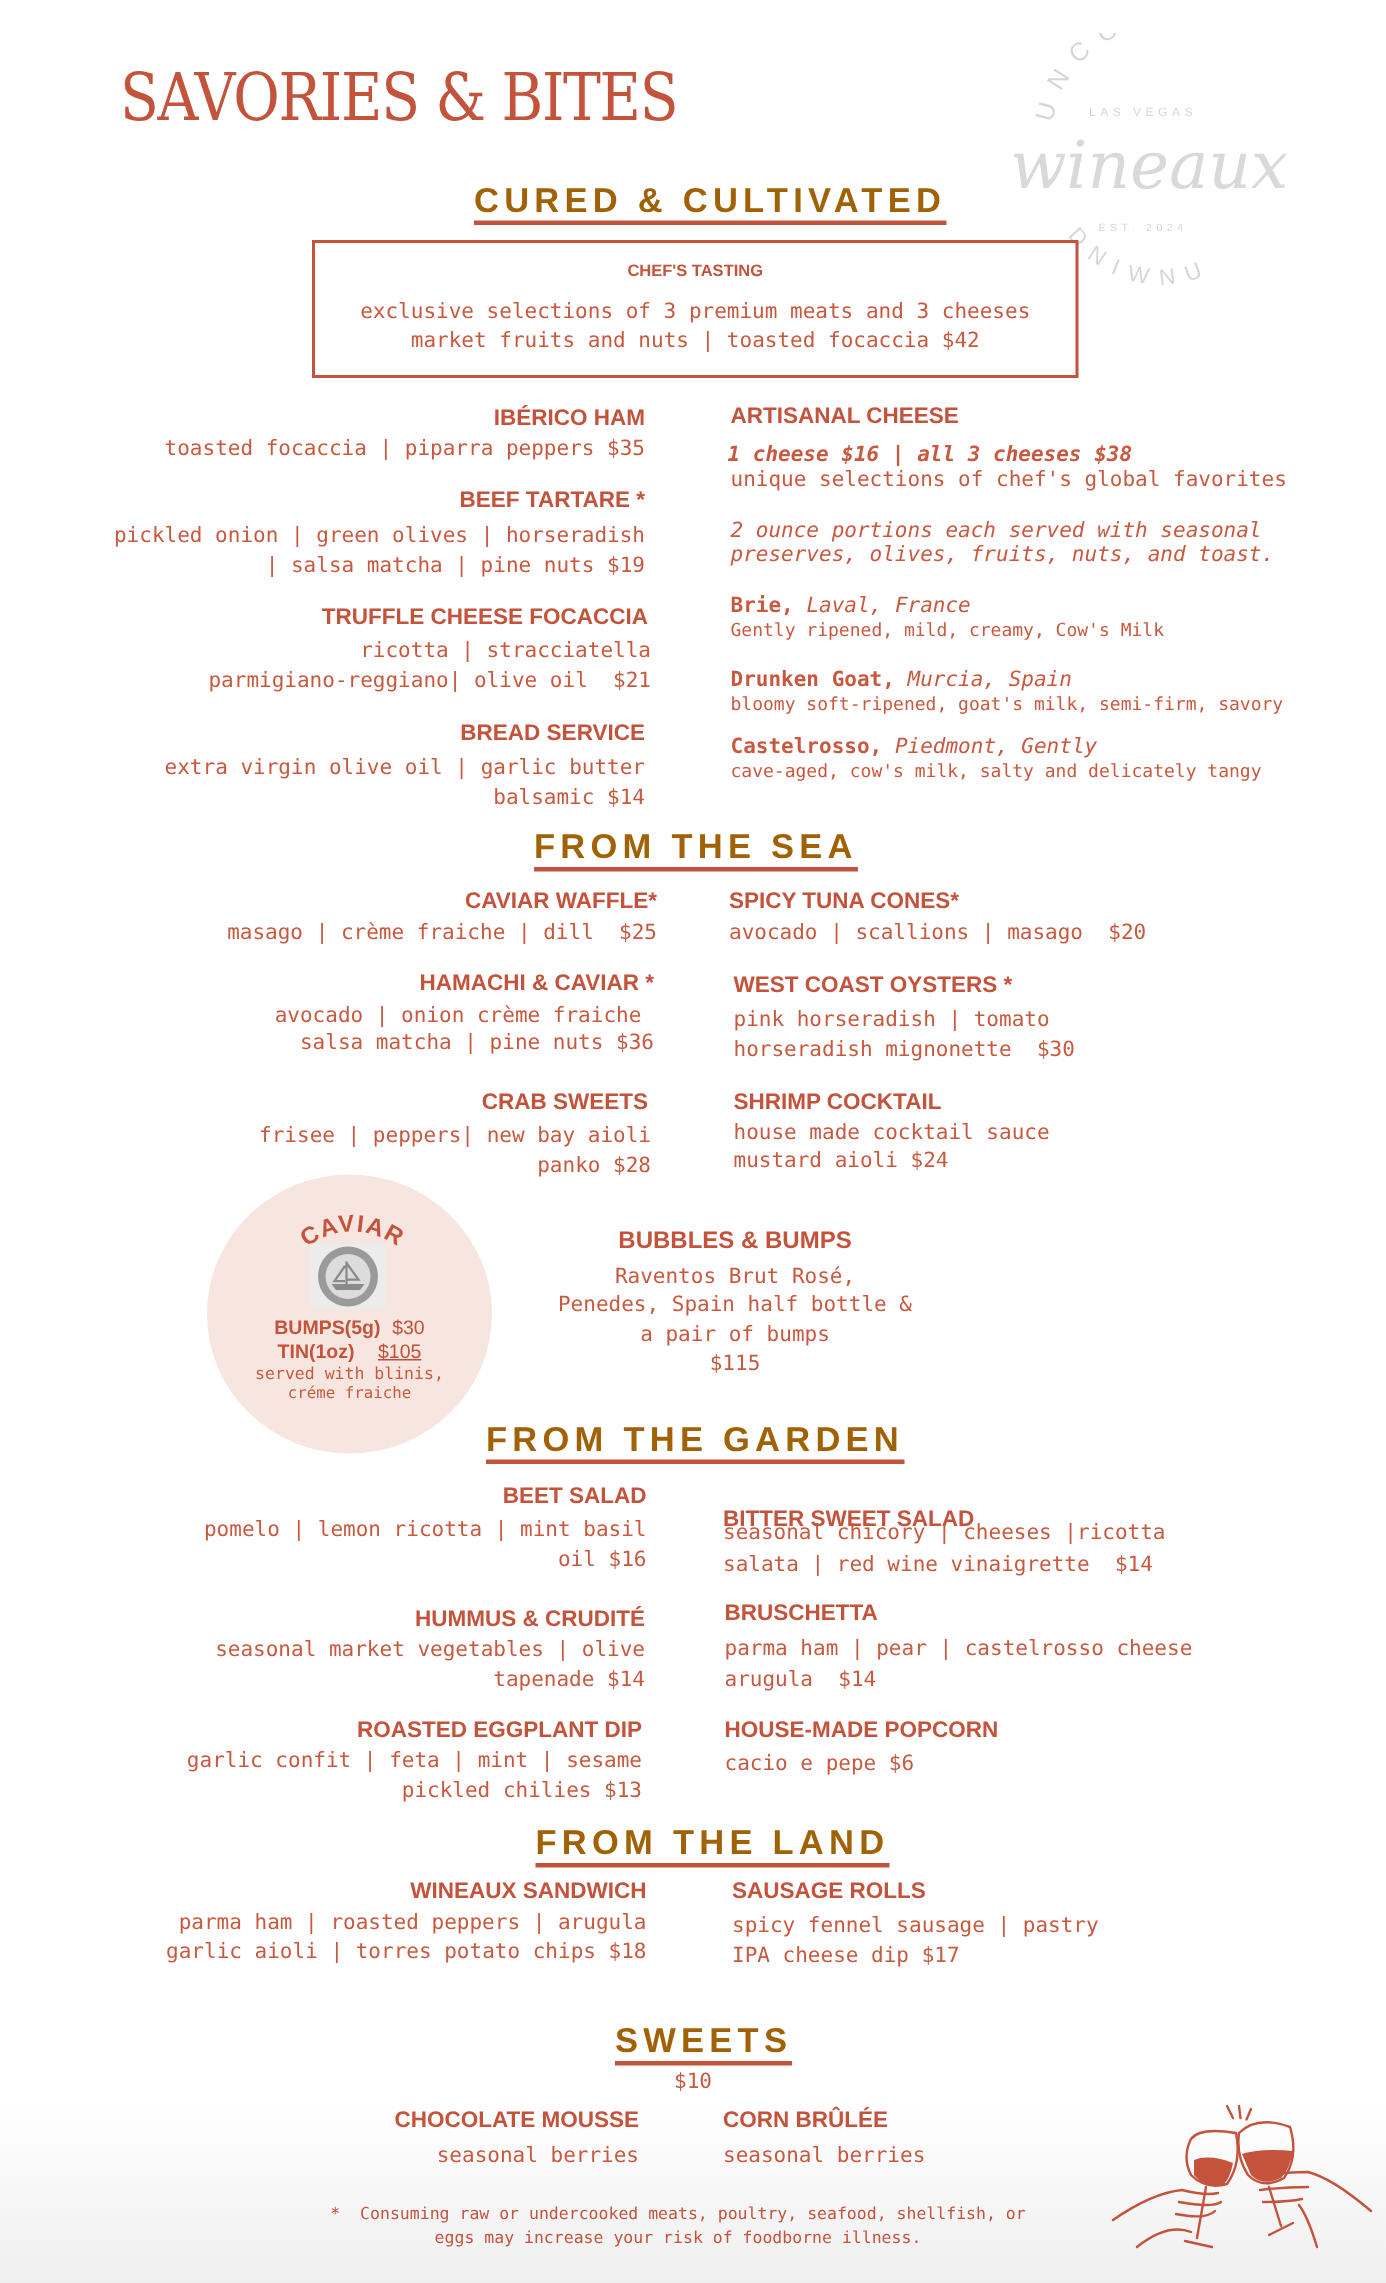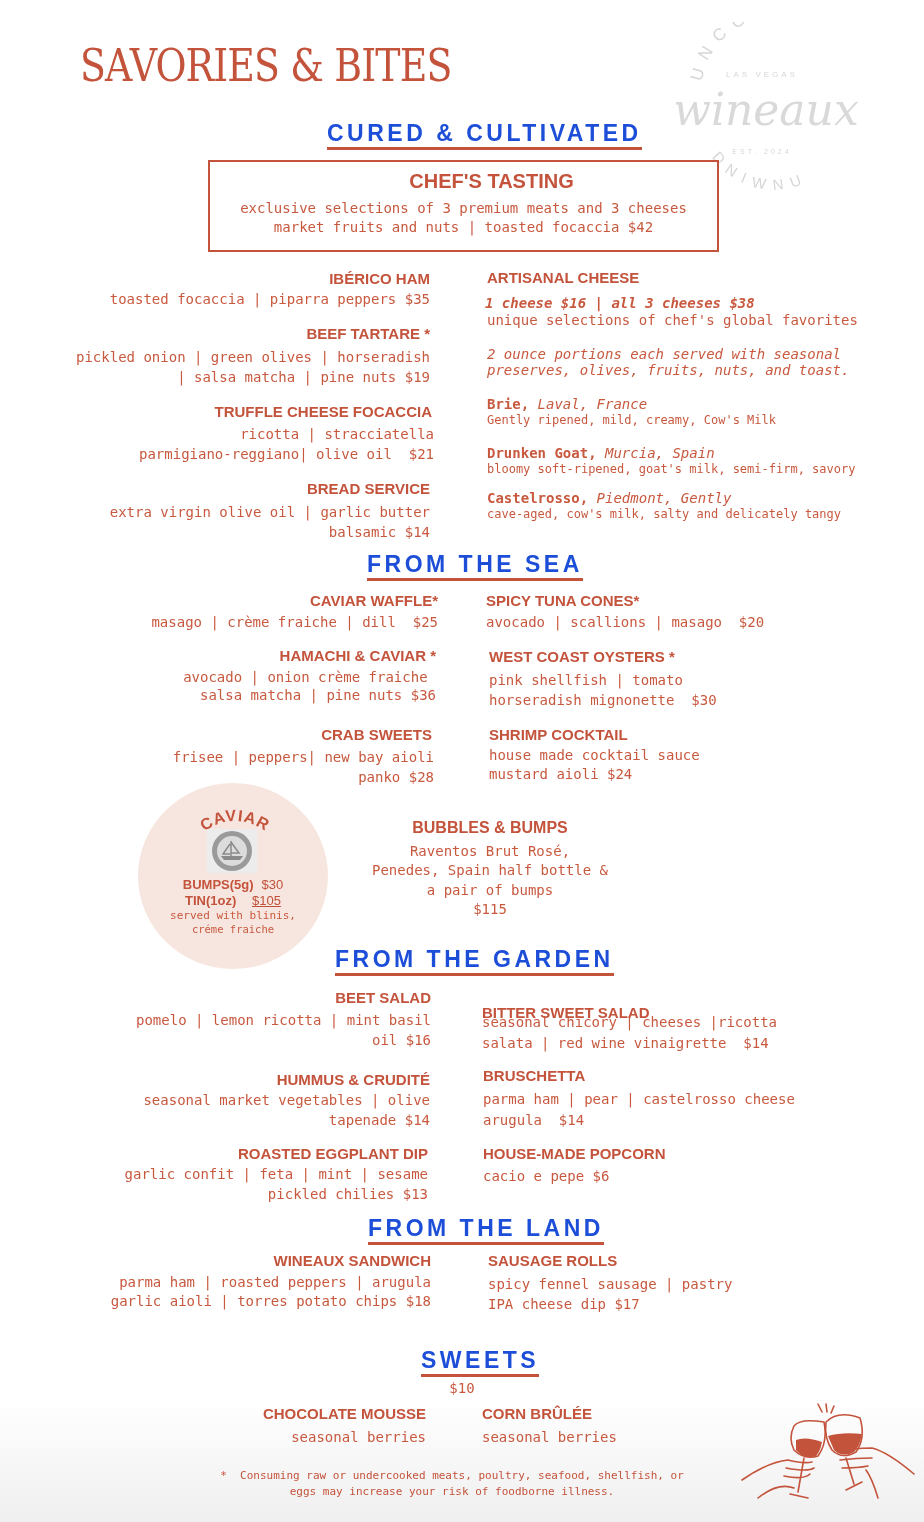--- a/index.html
+++ b/index.html
@@ -15,26 +15,25 @@
   .title {
     left: 80px; top: 40px;
     font-family: "DejaVu Serif", "Liberation Serif", serif;
     font-size: 44px; letter-spacing: -1px;
     color: #c4533c; font-weight: normal;
     transform: scaleX(0.86); transform-origin: left top;
     white-space: nowrap;
   }
   .section-head {
     font-family: "Liberation Sans", "DejaVu Sans", sans-serif;
-    font-weight: bold; color: #1d4ed8;
+    font-weight: bold; color: #a16207;
     font-size: 23px; letter-spacing: 3.5px;
     border-bottom: 3px solid #c4533c;
     line-height: 26px; padding-bottom: 1px;
     white-space: nowrap;
-    margin-left: 11px;
   }
   .item-name {
     font-family: "Liberation Sans", "DejaVu Sans", sans-serif;
     font-weight: bold; font-size: 15px; color: #c4533c;
     white-space: nowrap; line-height: 18px;
   }
   .desc {
     font-family: "DejaVu Sans Mono", "Liberation Mono", monospace;
     font-size: 14px; line-height: 20px; color: #c8593f;
     white-space: pre; letter-spacing: 0px;
@@ -77,21 +76,21 @@
     <text x="100" y="132" font-family="Liberation Sans, sans-serif" font-size="7" letter-spacing="3" fill="#d6d6d6" text-anchor="middle">EST. 2024</text>
     <text font-family="Liberation Sans, sans-serif" font-size="15" letter-spacing="8" fill="#d6d6d6">
       <textPath href="#arcBot">DNIWNU</textPath>
     </text>
   </svg>
 </div>
 
 <div class="abs section-head" style="left:316px; top:120px;">CURED &amp; CULTIVATED</div>
 
 <div class="abs box"></div>
-<div class="abs item-name c" style="left:208px; top:172px; width:511px; font-size:20px;margin-left:28px;">CHEF'S TASTING</div>
+<div class="abs item-name c" style="left:208px; top:172px; width:511px; font-size:11px;">CHEF'S TASTING</div>
 <div class="abs desc c" style="left:208px; top:198px; width:511px;">exclusive selections of 3 premium meats and 3 cheeses</div>
 <div class="abs desc c" style="left:208px; top:217px; width:511px;">market fruits and nuts | toasted focaccia $42</div>
 
 <div class="abs item-name r" style="right:494px; top:270px;">IBÉRICO HAM</div>
 <div class="abs desc r" style="right:494px; top:289px;">toasted focaccia | piparra peppers $35</div>
 
 <div class="abs item-name r" style="right:494px; top:325px;">BEEF TARTARE *</div>
 <div class="abs desc r" style="right:494px; top:347px;">pickled onion | green olives | horseradish</div>
 <div class="abs desc r" style="right:494px; top:367px;">| salsa matcha | pine nuts $19</div>
 
@@ -128,21 +127,21 @@
 <div class="abs desc r" style="right:488px; top:685px;">salsa matcha | pine nuts $36</div>
 
 <div class="abs item-name r" style="right:492px; top:726px;">CRAB SWEETS </div>
 <div class="abs desc r" style="right:490px; top:747px;">frisee | peppers| new bay aioli</div>
 <div class="abs desc r" style="right:490px; top:767px;">panko $28</div>
 
 <div class="abs item-name" style="left:486px; top:592px;">SPICY TUNA CONES*</div>
 <div class="abs desc" style="left:486px; top:612px;">avocado | scallions | masago  $20</div>
 
 <div class="abs item-name" style="left:489px; top:648px;">WEST COAST OYSTERS *</div>
-<div class="abs desc" style="left:489px; top:670px;">pink shellfish | tomato</div>
+<div class="abs desc" style="left:489px; top:670px;">pink horseradish | tomato</div>
 <div class="abs desc" style="left:489px; top:690px;">horseradish mignonette  $30</div>
 
 <div class="abs item-name" style="left:489px; top:726px;">SHRIMP COCKTAIL</div>
 <div class="abs desc" style="left:489px; top:745px;">house made cocktail sauce</div>
 <div class="abs desc" style="left:489px; top:764px;">mustard aioli $24</div>
 
 <div class="abs circle"></div>
 <svg class="abs" style="left:180px; top:800px;" width="110" height="40" viewBox="0 0 110 40">
   <defs>
       <path id="cavArc" d="M 18 36 Q 55 6 92 36"></path>

